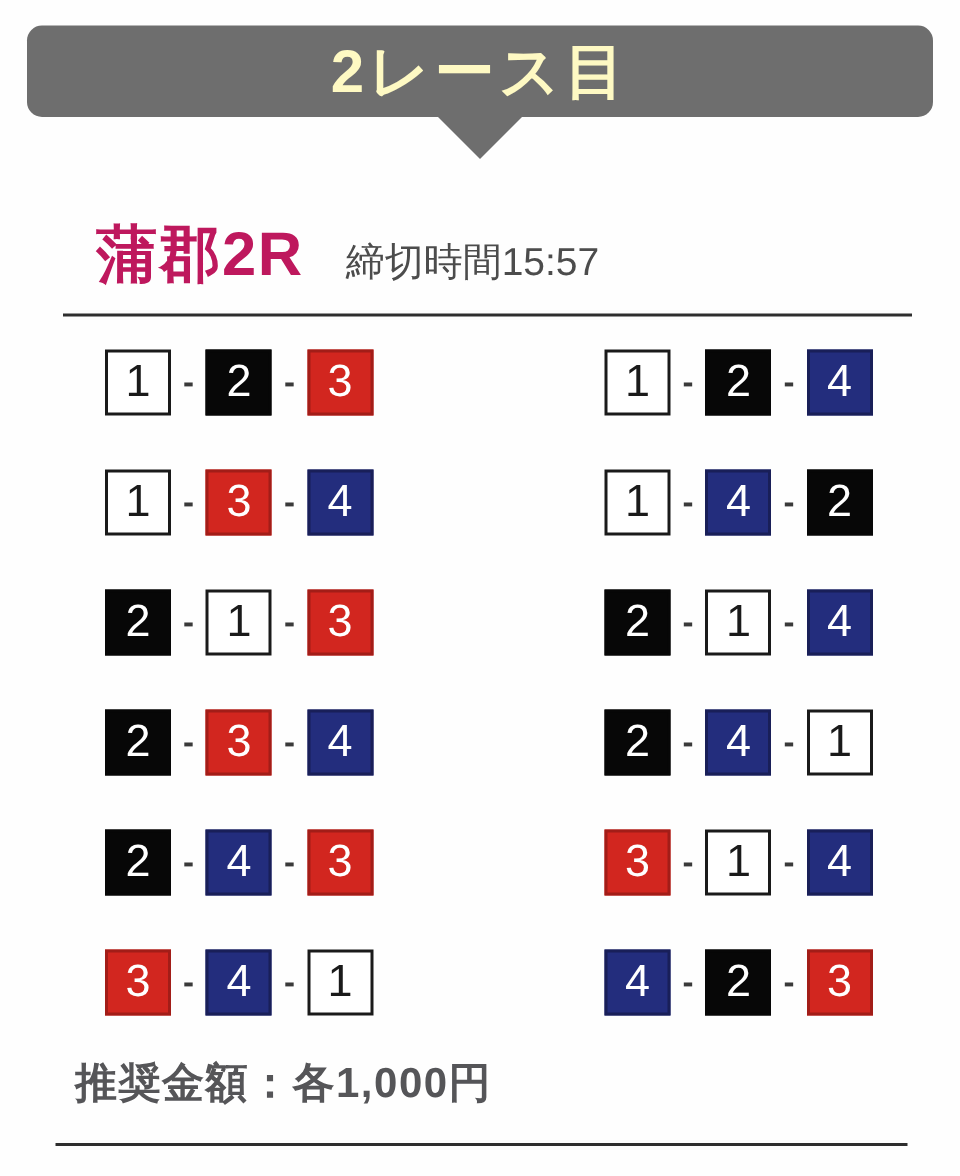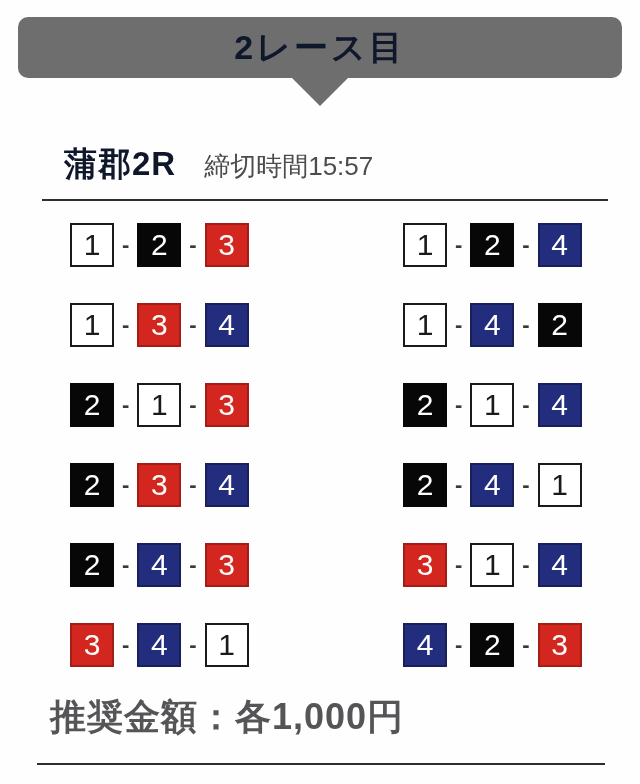--- a/index.html
+++ b/index.html
@@ -11,43 +11,43 @@
   }
   
   .banner-wrap { padding-top: 17px; }
   .banner {
     margin: 0 auto;
     width: 604px; height: 61px;
     border-radius: 10px;
     display: flex; align-items: center; justify-content: center;
   }
   .banner-title {
-    color: #0f172a;
-    font-size: 34px;
+    color: #fef9c3;
+    font-size: 40px;
     font-weight: bold;
     letter-spacing: 3px;
   }
   .banner-pointer {
     width: 0; height: 0;
     margin: -1px auto 0 auto;
     border-left: 29px solid transparent;
     border-right: 29px solid transparent;
     border-top-width: 29px;
     border-top-style: solid;
   }
   
   .race-header {
     margin: 36px 0 0 64px;
     display: flex;
     align-items: baseline;
   }
   .race-title {
-    font-size: 33px;
-    font-weight: bold;
-    color: #0f172a;
+    font-size: 41px;
+    font-weight: bold;
+    color: #be185d;
     letter-spacing: 1px;
   }
   .race-deadline {
     margin-left: 28px;
     font-size: 26px;
     color: #4c4c4c;
   }
   .rule-top {
     margin: 12px 32px 0 42px;
     border: none;
@@ -76,21 +76,21 @@
   .dash {
     color: #3a3a3a;
     font-size: 22px;
     font-weight: bold;
     margin: 0 8px;
     line-height: 44px;
   }
   
   .footer-note {
     margin: 26px 0 0 50px;
-    font-size: 36px;
+    font-size: 28px;
     font-weight: bold;
     color: #555558;
     letter-spacing: 1px;
   }
   .rule-bottom {
     margin: 21px 35px 0 37px;
     border: none;
     border-top: 2px solid #2e2e2e;
   }
 </style>

